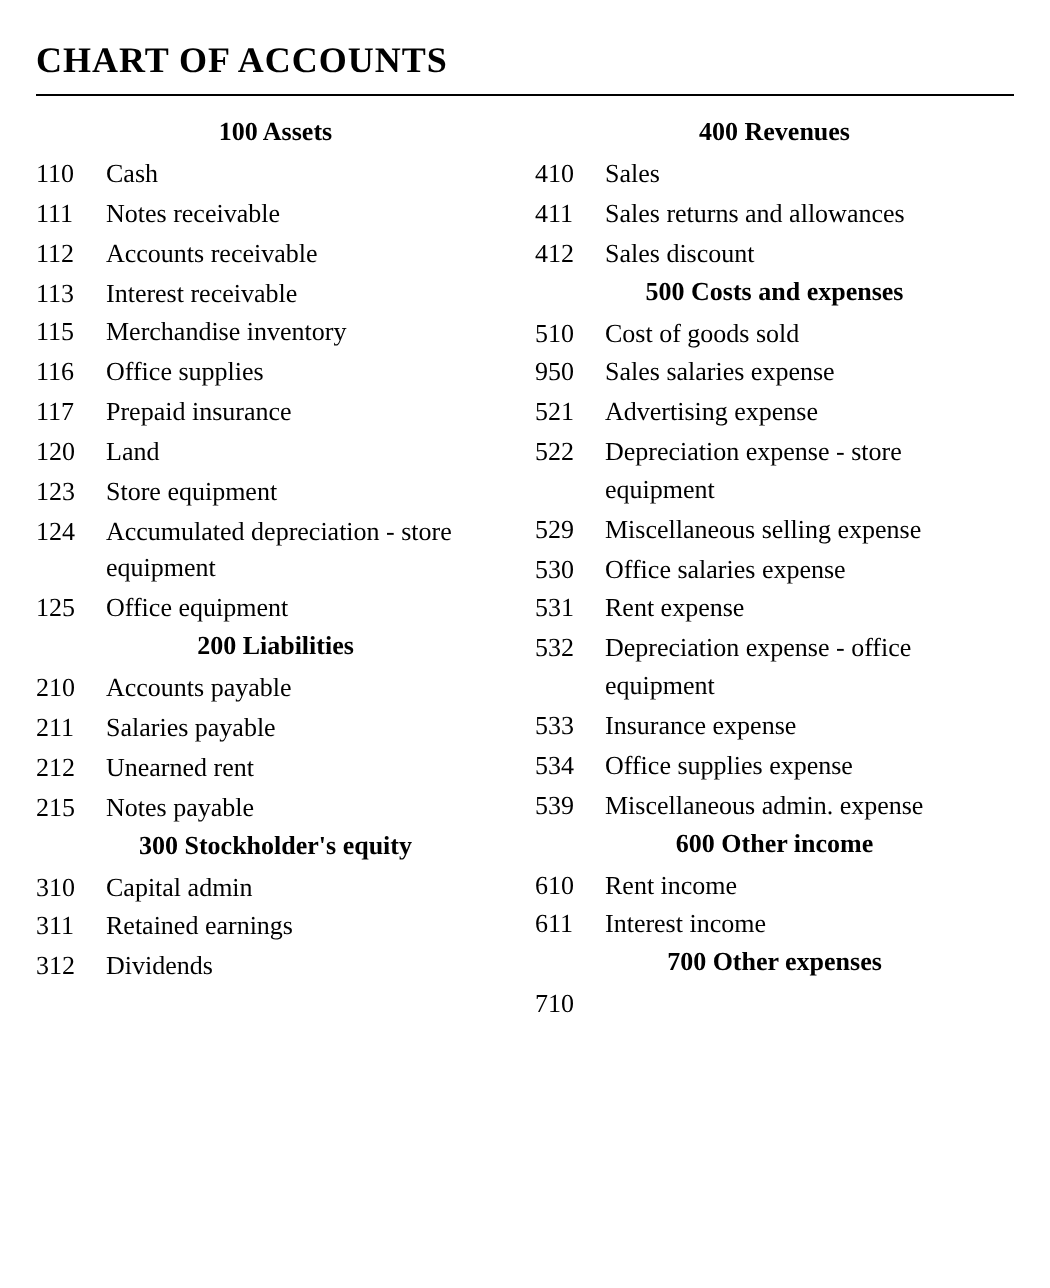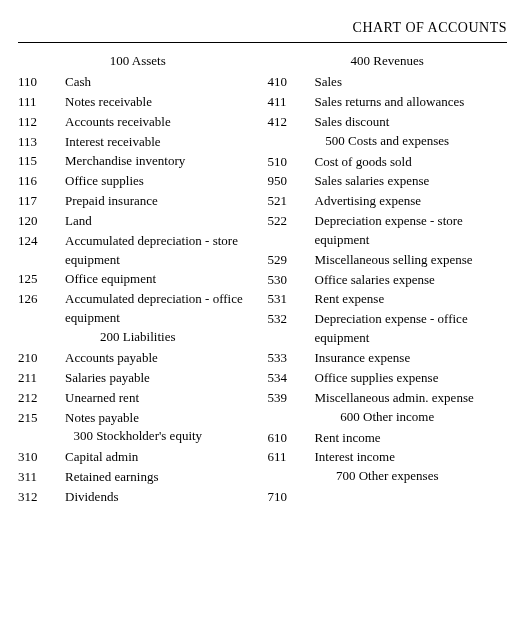--- a/index.html
+++ b/index.html
@@ -15,54 +15,53 @@
       color: #000;
       width: 525px;
       min-height: 644px;
     }
 
     .page {
       padding: 20px 18px 20px 18px;
     }
 
     .title {
-      text-align: right;
-      font-weight: normal;
-      font-size: 14px;
+      text-align: left;
+      font-weight: bold;
+      font-size: 18px;
       margin-bottom: 6px;
       letter-spacing: 0.5px;
     }
 
     .divider {
       border: none;
       border-top: 1px solid #000;
       margin-bottom: 10px;
     }
 
     .columns {
       display: flex;
       gap: 10px;
     }
 
     .col {
       flex: 1;
     }
 
     .section-header {
-      font-weight: normal;
+      font-weight: bold;
       text-align: center;
       margin-bottom: 4px;
       font-size: 13px;
     }
 
     .account-row {
       display: flex;
       margin-bottom: 1px;
       line-height: 1.45;
-      gap: 12px;
     }
 
     .account-num {
       min-width: 30px;
       margin-right: 5px;
       flex-shrink: 0;
     }
 
     .account-name {
       flex: 1;
@@ -104,30 +103,30 @@
         </div>
         <div class="account-row">
           <span class="account-num">117</span>
           <span class="account-name">Prepaid insurance</span>
         </div>
         <div class="account-row">
           <span class="account-num">120</span>
           <span class="account-name">Land</span>
         </div>
         <div class="account-row">
+          <span class="account-num">123</span>
+          <span class="account-name">Store equipment</span>
+        </div>
+        <div class="account-row">
           <span class="account-num">124</span>
           <span class="account-name">Accumulated depreciation - store equipment</span>
         </div>
         <div class="account-row">
           <span class="account-num">125</span>
           <span class="account-name">Office equipment</span>
-        </div>
-        <div class="account-row">
-          <span class="account-num">126</span>
-          <span class="account-name">Accumulated depreciation - office equipment</span>
         </div>
         <div class="section-header">200 Liabilities</div>
         <div class="account-row">
           <span class="account-num">210</span>
           <span class="account-name">Accounts payable</span>
         </div>
         <div class="account-row">
           <span class="account-num">211</span>
           <span class="account-name">Salaries payable</span>
         </div>

